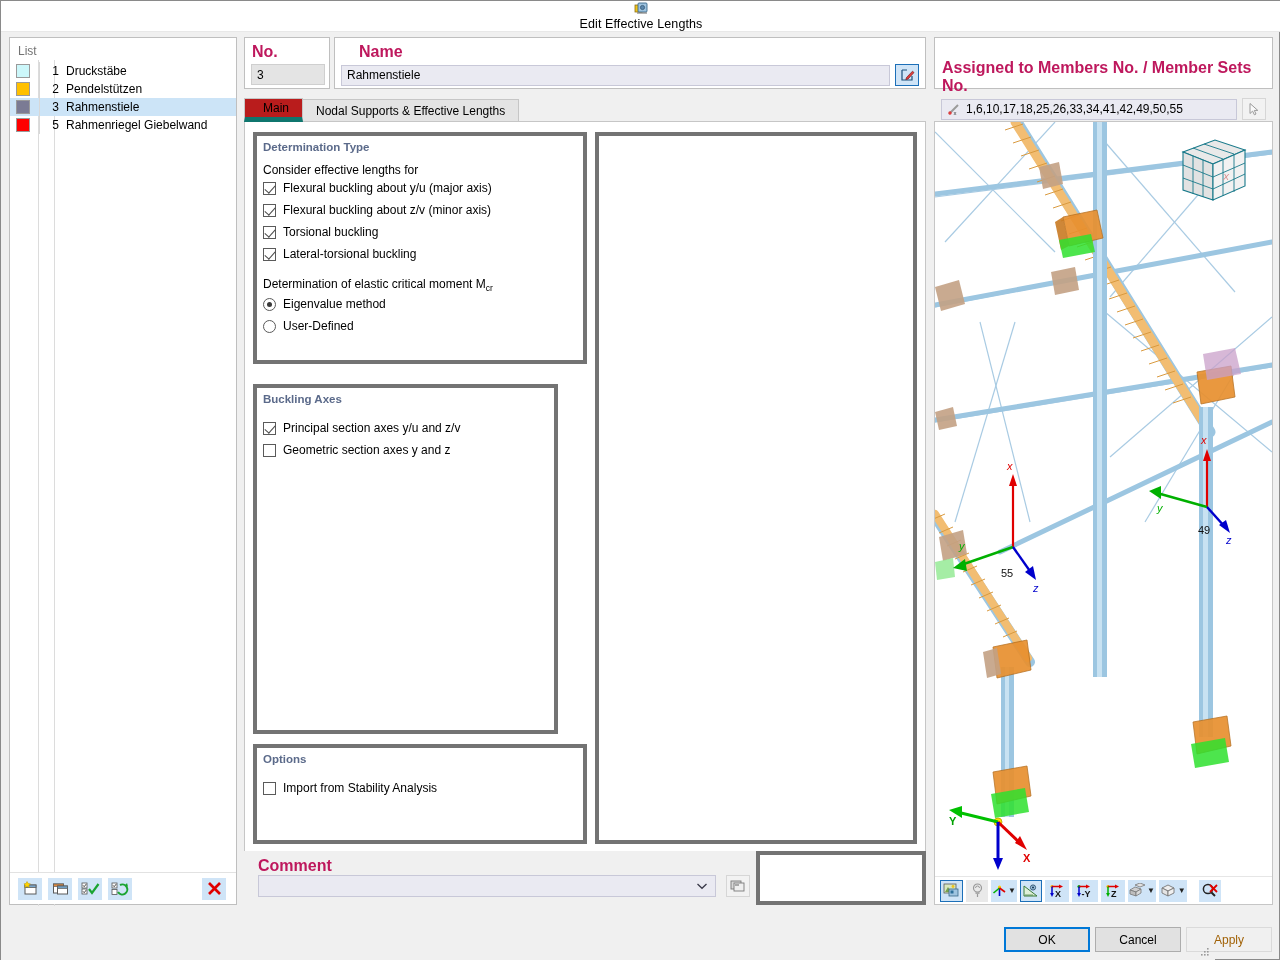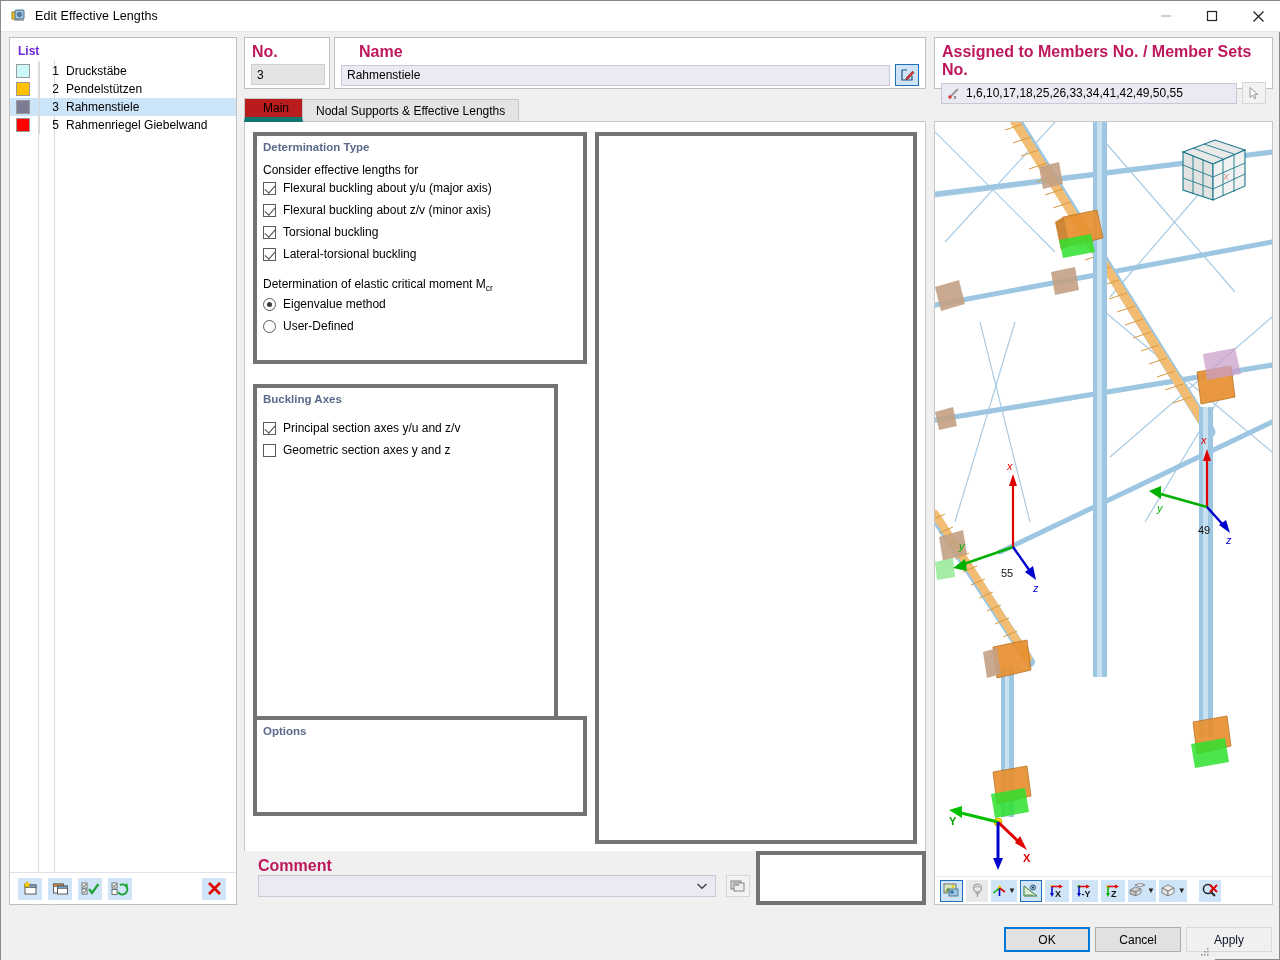--- a/index.html
+++ b/index.html
@@ -17,20 +17,21 @@
     width: 1280px; height: 960px;
     background: #f0f0f0;
     border: 1px solid #8a8a8a;
   }
   
   .titlebar {
     position: absolute; left:0; top:0; width: 1280px; height: 31px;
     background: #ffffff;
     display: flex; align-items: center;
     border-bottom: 1px solid #e8e8e8;
+    flex-direction: column;
   }
   .titlebar .app-icon {
     width: 16px; height: 16px; margin-left: 10px; margin-right: 8px;
     position: relative;
   }
   .titlebar .title-text {
     font-size: 12.5px; color: #000; letter-spacing: 0.1px;
   }
   .winbtns { margin-left: auto; display: flex; height: 31px; }
   .winbtn {
@@ -39,21 +40,21 @@
   }
   .winbtn.close { font-size: 15px; }
   .winbtn svg { display:block; }
 
   
   .list-panel {
     position: absolute; left: 8px; top: 36px; width: 228px; height: 868px;
     background: #ffffff; border: 1px solid #bfbfbf;
   }
   .list-title {
-    color: #6d28d9; font-weight: bold; font-size: 12px;
+    color: #737373; font-weight: normal; font-size: 12px;
     padding: 6px 0 4px 8px;
   }
   .list-rows { position: relative; }
   .list-row {
     display: flex; align-items: center; height: 18px; padding-left: 6px;
   }
   .list-row.selected { background: #cce4f7; }
   .swatch {
     width: 14px; height: 14px; border: 1px solid #9a9a9a; flex: 0 0 auto;
   }
@@ -201,21 +202,21 @@
   .footer {
     position: absolute; left: 0; top: 910px; width: 1214px; height: 50px;
     background: #f0f0f0;
   }
   .btn {
     position: absolute; height: 25px; width: 86px;
     background: #e1e1e1; border: 1px solid #adadad;
     font-size: 12px; display: flex; align-items: center; justify-content: center;
   }
   .btn.primary { background: #e1e1e1; border: 2px solid #0078d7; }
-  .btn.disabled { color: #0f172a; background: #f0f0f0; border-color: #dadada; text-align: right; }
+  .btn.disabled { color: #a16207; background: #f0f0f0; border-color: #dadada; text-align: right; }
   .grip { position: absolute; right: 4px; bottom: 3px; width: 12px; height: 12px; }
 </style>
 </head>
 <body>
 
 <div class="window">
 
   <div class="titlebar">
     <span class="app-icon">
       <svg width="16" height="16" viewBox="0 0 16 16">
@@ -380,21 +381,21 @@
       <div class="icon-btn">
         <svg width="15" height="14" viewBox="0 0 15 14">
           <path d="M2 2 h5 M2 2 v10 h10 v-4" stroke="#1c4f7a" stroke-width="1.2" fill="none"></path>
           <path d="M6.5 9.5 L12.5 3.2 L14 4.6 L8 11 L5.8 11.6 Z" fill="#e03c3c" stroke="#7a1c1c" stroke-width="0.7"></path>
         </svg>
       </div>
     </div>
   </div>
 
   <div class="field-box assign-box">
-    <div class="field-label" style="padding:5px 0 3px 7px;">Assigned to Members No. / Member Sets No.</div>
+    <div class="field-label" style="padding:5px 0 3px 7px;margin-top:16px;">Assigned to Members No. / Member Sets No.</div>
     <div style="display:flex; align-items:center; gap:5px; padding:0 6px;">
       <div class="inp" style="flex:1; gap:5px;">
         <span style="display:inline-flex;">
           <svg width="14" height="13" viewBox="0 0 14 13">
             <line x1="2" y1="11" x2="11" y2="2" stroke="#9a9a9a" stroke-width="2"></line>
             <circle cx="3" cy="10" r="1.7" fill="#e03c3c"></circle>
             <text x="6.5" y="12" font-family="Liberation Sans, sans-serif" font-size="6" fill="#333">x</text>
           </svg>
         </span>
         <span>1,6,10,17,18,25,26,33,34,41,42,49,50,55</span>
@@ -454,22 +455,26 @@
       <div class="chk-row" style="margin-top:12px;">
         <span class="chk checked"></span>
         <span class="lbl">Principal section axes y/u and z/v</span>
       </div>
       <div class="chk-row">
         <span class="chk"></span>
         <span class="lbl">Geometric section axes y and z</span>
       </div>
     </div>
 
-    <div class="panel" style="left:8px; top:594px; width:334px; height:100px;">
+    <div class="panel" style="left:8px; top:622px; width:334px; height:100px;">
       <div class="group-title">Options</div>
+      <div class="chk-row" style="margin-top:12px;">
+        <span class="chk"></span>
+        <span class="lbl">Import from Stability Analysis</span>
+      </div>
     </div>
 
     <div class="panel" style="left:350px; top:10px; width:322px; height:712px;"></div>
 
   </div>
 
   <div class="comment-bar">
     <div class="field-label" style="position:absolute; left:14px; top:6px;">Comment</div>
     <div class="combo">
       <span style="padding-left:5px;" placeholder=""></span>

